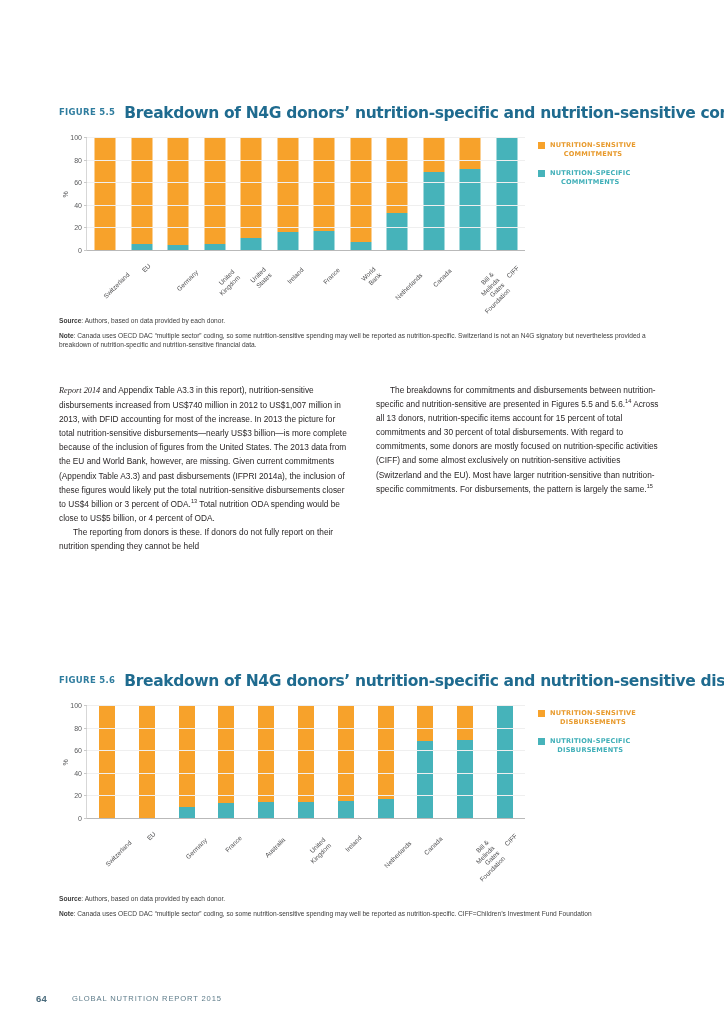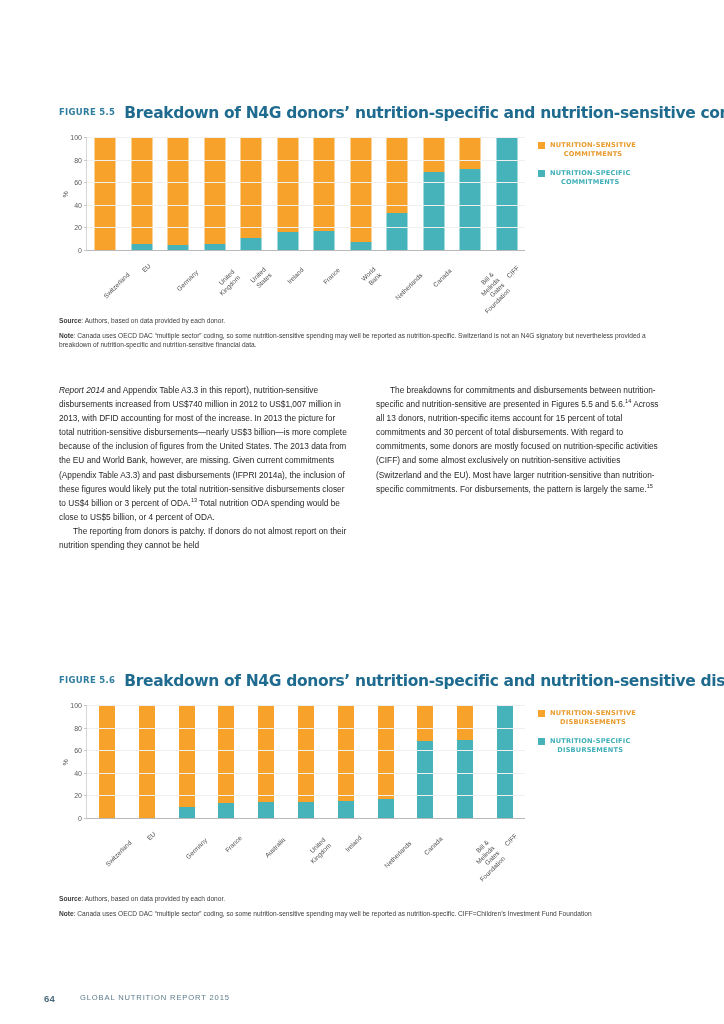--- a/index.html
+++ b/index.html
@@ -86,25 +86,25 @@
   
   .srcnote{position:absolute;left:59px;width:608px;}
   .srcnote p{margin:0 0 5px 0;font-size:6.6px;line-height:9.5px;color:#3c3c3c;}
   .srcnote b{font-weight:bold;}
 
   
   .body-cols{position:absolute;left:59px;top:383px;width:608px;display:flex;gap:26px;}
   .col{width:291px;}
   .col p{margin:0;font-size:8.3px;line-height:14.1px;color:#231f20;text-align:left;}
   .col p.indent{text-indent:14px;margin-top:0;}
-  .col p em{font-style:italic;}
+  .col p em{font-style:italic;font-family:Liberation Serif, serif;}
   sup{font-size:5.6px;vertical-align:super;line-height:0;}
 
   
-  .footer{position:absolute;left:44px;bottom:20px;display:flex;align-items:flex-start;}
+  .footer{position:absolute;left:36px;bottom:20px;display:flex;align-items:center;}
   .footer-page{font-size:9.5px;font-weight:bold;color:#4a6b7c;letter-spacing:.2px;}
   .footer-title{
     font-size:7.6px;color:#5d7b89;letter-spacing:.85px;
     margin-left:25px;text-transform:uppercase;
   }
 </style>
 </head>
 <body>
 
 <div class="page">
@@ -263,21 +263,21 @@
     </div>
     <div class="srcnote" style="top:212px;">
       <p><b>Source</b>: <span>Authors, based on data provided by each donor.</span></p>
       <p><b>Note</b>: <span>Canada uses OECD DAC “multiple sector” coding, so some nutrition-sensitive spending may well be reported as nutrition-specific. Switzerland is not an N4G signatory but nevertheless provided a breakdown of nutrition-specific and nutrition-sensitive financial data.</span></p>
     </div>
   </div>
 
   <div class="body-cols">
     <div class="col">
       <p><em>Report 2014</em><span> and Appendix Table A3.3 in this report), nutrition-sensitive disbursements increased from US$740 million in 2012 to US$1,007 million in 2013, with DFID accounting for most of the increase. In 2013 the picture for total nutrition-sensitive disbursements—nearly US$3 billion—is more complete because of the inclusion of figures from the United States. The 2013 data from the EU and World Bank, however, are missing. Given current commitments (Appendix Table A3.3) and past disbursements (IFPRI 2014a), the inclusion of these figures would likely put the total nutrition-sensitive disbursements closer to US$4 billion or 3 percent of ODA.</span><sup>13</sup><span> Total nutrition ODA spending would be close to US$5 billion, or 4 percent of ODA.</span></p>
-      <p class="indent">The reporting from donors is patchy. If donors do not almost report on their nutrition spending they cannot be held</p>
+      <p class="indent">The reporting from donors is these. If donors do not fully report on their nutrition spending they cannot be held</p>
     </div>
     <div class="col">
       <p class="indent"><span>The breakdowns for commitments and disbursements between nutrition-specific and nutrition-sensitive are presented in Figures 5.5 and 5.6.</span><sup>14</sup><span> Across all 13 donors, nutrition-specific items account for 15 percent of total commitments and 30 percent of total disbursements. With regard to commitments, some donors are mostly focused on nutrition-specific activities (CIFF) and some almost exclusively on nutrition-sensitive activities (Switzerland and the EU). Most have larger nutrition-sensitive than nutrition-specific commitments. For disbursements, the pattern is largely the same.</span><sup>15</sup></p>
     </div>
   </div>
 
   <div class="figure" id="fig56" style="top:672px;">
     <div class="fig-head">
       <span class="fig-label">FIGURE 5.6</span>
       <span class="fig-title">Breakdown of N4G donors’ nutrition-specific and nutrition-sensitive disbursements, 2012</span>

